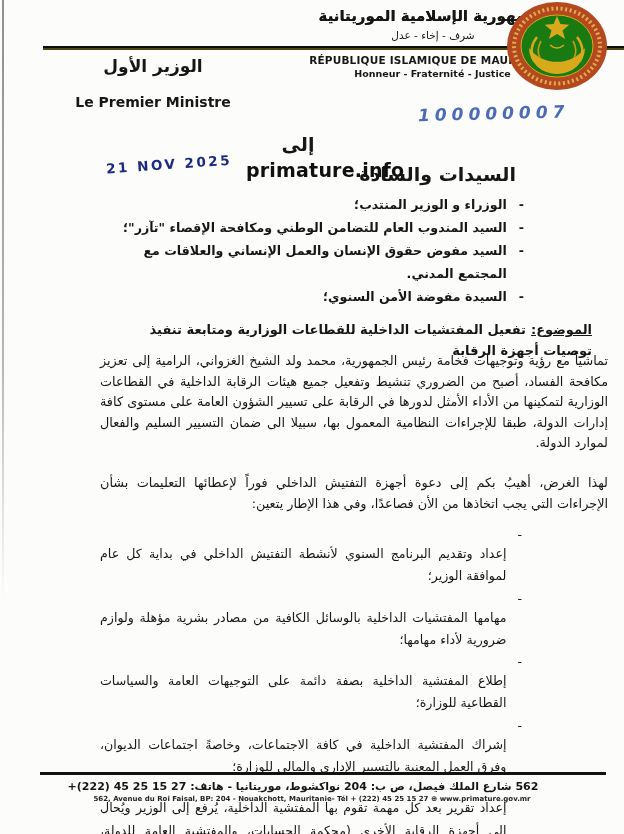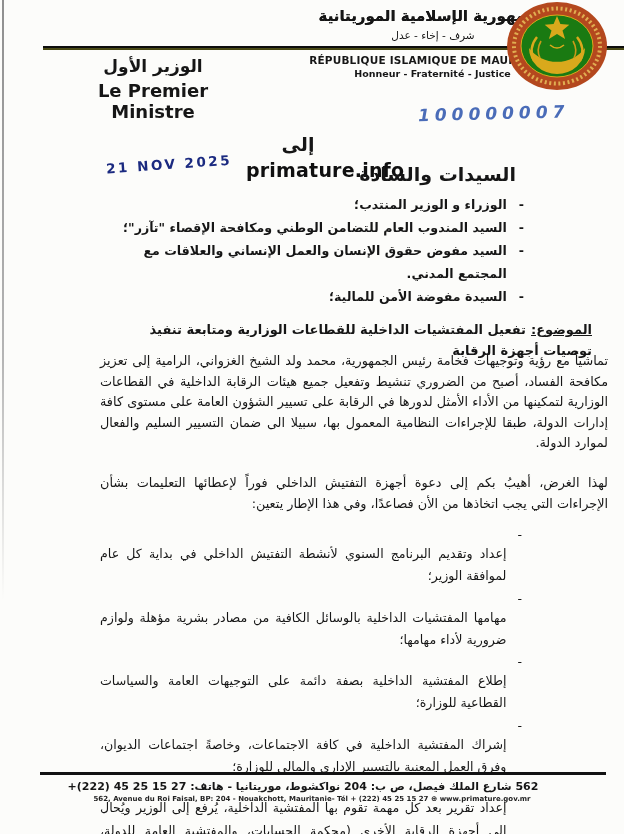--- a/index.html
+++ b/index.html
@@ -12,21 +12,21 @@
     background:linear-gradient(to bottom,#8f8f8f,#b5b5b5 60%,rgba(200,200,200,0));}
   
   .calligraphy{position:absolute;top:6px;left:318px;width:230px;text-align:center;direction:rtl;}
   .calligraphy .brand{font-size:15px;font-weight:bold;letter-spacing:.5px;
     text-shadow:0 0 .6px #000;line-height:20px;}
   .calligraphy .motto{font-size:10.5px;font-weight:normal;margin-top:3px;letter-spacing:1px;}
   .header-rule{position:absolute;top:46px;left:43px;right:0;height:4px;
     background:linear-gradient(to bottom,#0d0d0d 0%,#0d0d0d 45%,#65651a 70%,#32320a 100%);}
   .office{position:absolute;top:54px;left:58px;width:190px;text-align:center;}
   .office .ar{font-size:17px;font-weight:bold;direction:rtl;line-height:24px;}
-  .office .fr{font-size:18px;font-weight:bold;margin-top:2px;}
+  .office .fr{font-size:14px;font-weight:bold;margin-top:16px;}
   .republic{position:absolute;top:54px;left:275px;width:315px;text-align:center;}
   .republic .l1{font-size:10.5px;font-weight:bold;letter-spacing:.2px;}
   .republic .l2{font-size:9.5px;font-weight:bold;margin-top:2px;}
   .seal{position:absolute;top:1px;left:504px;width:106px;height:90px;}
   
   .refnum{position:absolute;top:103px;left:418px;width:170px;
     color:#4a6cb8;font-size:17px;font-weight:bold;letter-spacing:5px;
     transform:rotate(-1.5deg);font-style:italic;}
   .to-label{position:absolute;top:133px;left:258px;width:80px;text-align:center;
     direction:rtl;font-size:19px;font-weight:bold;}
@@ -117,21 +117,21 @@
     <div class="recipient">
       <span class="dash">-</span>
       <span class="txt">السيد المندوب العام للتضامن الوطني ومكافحة الإقصاء "تآزر"؛</span>
     </div>
     <div class="recipient">
       <span class="dash">-</span>
       <span class="txt">السيد مفوض حقوق الإنسان والعمل الإنساني والعلاقات مع المجتمع المدني.</span>
     </div>
     <div class="recipient">
       <span class="dash">-</span>
-      <span class="txt">السيدة مفوضة الأمن للمالية؛</span>
+      <span class="txt">السيدة مفوضة الأمن السنوي؛</span>
     </div>
   </div>
 
   <div class="subject">
     <span class="subject-label">الموضوع:</span><span>تفعيل المفتشيات الداخلية للقطاعات الوزارية ومتابعة تنفيذ توصيات أجهزة الرقابة</span>
   </div>
 
   <div class="para para1">تماشياً مع رؤية وتوجيهات فخامة رئيس الجمهورية، محمد ولد الشيخ الغزواني، الرامية إلى تعزيز مكافحة الفساد، أصبح من الضروري تنشيط وتفعيل جميع هيئات الرقابة الداخلية في القطاعات الوزارية لتمكينها من الأداء الأمثل لدورها في الرقابة على تسيير الشؤون العامة على مستوى كافة إدارات الدولة، طبقا للإجراءات النظامية المعمول بها، سبيلا الى ضمان التسيير السليم والفعال لموارد الدولة.</div>
   <div class="para para2">لهذا الغرض، أهيبُ بكم إلى دعوة أجهزة التفتيش الداخلي فوراً لإعطائها التعليمات بشأن الإجراءات التي يجب اتخاذها من الأن فصاعدًا، وفي هذا الإطار يتعين:</div>
 

